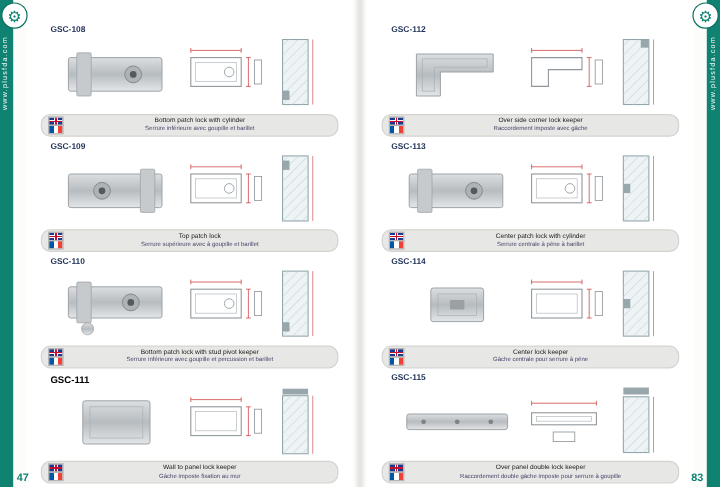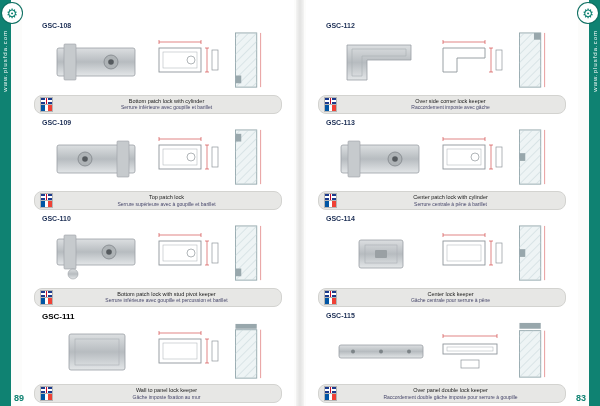--- a/index.html
+++ b/index.html
@@ -64,21 +64,21 @@
 </svg>
 
 <div class="canvas">
 
   <div class="sidebar left"></div>
   <div class="sidebar right"></div>
   <div class="logo left">⚙</div>
   <div class="logo right">⚙</div>
   <div class="vtext left">www.plusfda.com</div>
   <div class="vtext right">www.plusfda.com</div>
-  <div class="pagenum left">89</div>
+  <div class="pagenum left">47</div>
   <div class="pagenum right">83</div>
   <div class="fold"></div>
 
   <div class="page page-left">
 
     <div class="product">
       <div class="code">GSC-108</div>
       <div class="imgs">
         <svg class="photo" viewBox="0 0 92 52">
           <rect x="6" y="13" width="78" height="28" rx="2" fill="url(#metal)" stroke="#9aa0a4" stroke-width="0.8"></rect>

